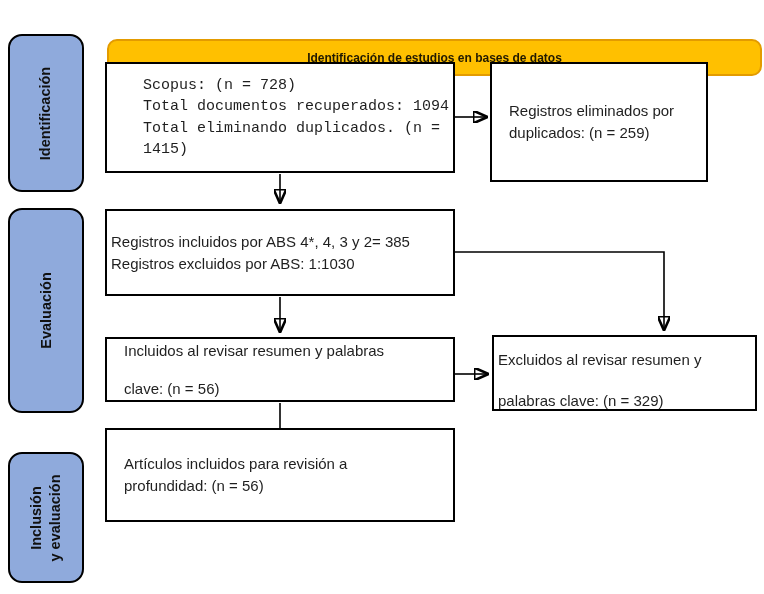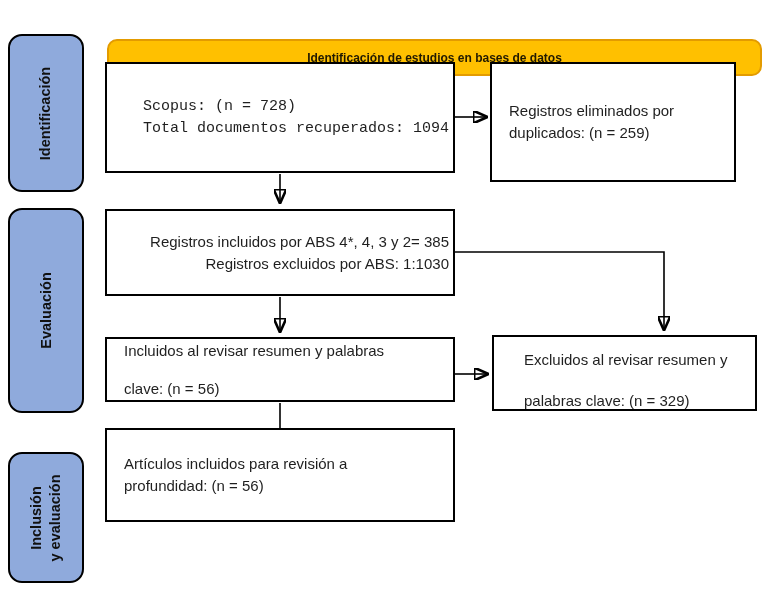--- a/index.html
+++ b/index.html
@@ -54,24 +54,24 @@
     position: absolute;
     background: #ffffff;
     border: 2px solid #000000;
     font-size: 15px;
     line-height: 21.5px;
     display: flex;
     flex-direction: column;
     justify-content: center;
   }
   .box-databases         { left: 105px; top: 62px;  width: 350px; height: 111px; padding-left: 36px; font-family: Liberation Mono, monospace; }
-  .box-duplicates        { left: 490px; top: 62px;  width: 246px; height: 120px; padding-left: 17px; padding-right: 9px; line-height: 22px; justify-content: center; }
-  .box-abs               { left: 105px; top: 209px; width: 350px; height: 87px;  text-align: right; padding: 0 4px; }
+  .box-duplicates        { left: 490px; top: 62px;  width: 218px; height: 120px; padding-left: 17px; padding-right: 9px; line-height: 22px; justify-content: center; }
+  .box-abs               { left: 105px; top: 209px; width: 350px; height: 87px;  text-align: left; padding: 0 4px; }
   .box-abstract-included { left: 105px; top: 337px; width: 350px; height: 65px;  padding-left: 17px; padding-right: 8px; line-height: 22px; gap: 16px; }
-  .box-abstract-excluded { left: 492px; top: 335px; width: 265px; height: 76px;  padding-left: 30px; padding-right: 8px; line-height: 41px; justify-content: flex-start; padding-top: 2px; }
+  .box-abstract-excluded { left: 492px; top: 335px; width: 265px; height: 76px;  padding-left: 4px; padding-right: 8px; line-height: 41px; justify-content: flex-start; padding-top: 2px; }
   .box-final             { left: 105px; top: 428px; width: 350px; height: 94px; padding-left: 17px; padding-right: 16px; line-height: 22px; }
   .arrows {
     position: absolute;
     left: 0; top: 0;
     width: 764px; height: 594px;
     pointer-events: none;
   }
   .arrows path, .arrows polyline {
     fill: none;
     stroke: #000000;
@@ -114,20 +114,21 @@
   <div class="stage stage-3">
     <div class="stage-label">
       <div>Inclusión</div>
       <div>y evaluación</div>
     </div>
   </div>
 
   <div class="fbox box-databases">
     <div>Scopus: (n = 728)</div>
     <div>Total documentos recuperados: 1094</div>
+    <div>Total eliminando duplicados. (n = 1415)</div>
   </div>
 
   <div class="fbox box-duplicates">
     <div>Registros eliminados por</div>
     <div>duplicados: (n = 259)</div>
   </div>
 
   <div class="fbox box-abs">
     <div>Registros incluidos por ABS 4*, 4, 3 y 2= 385</div>
     <div>Registros excluidos por ABS: 1:1030</div>

